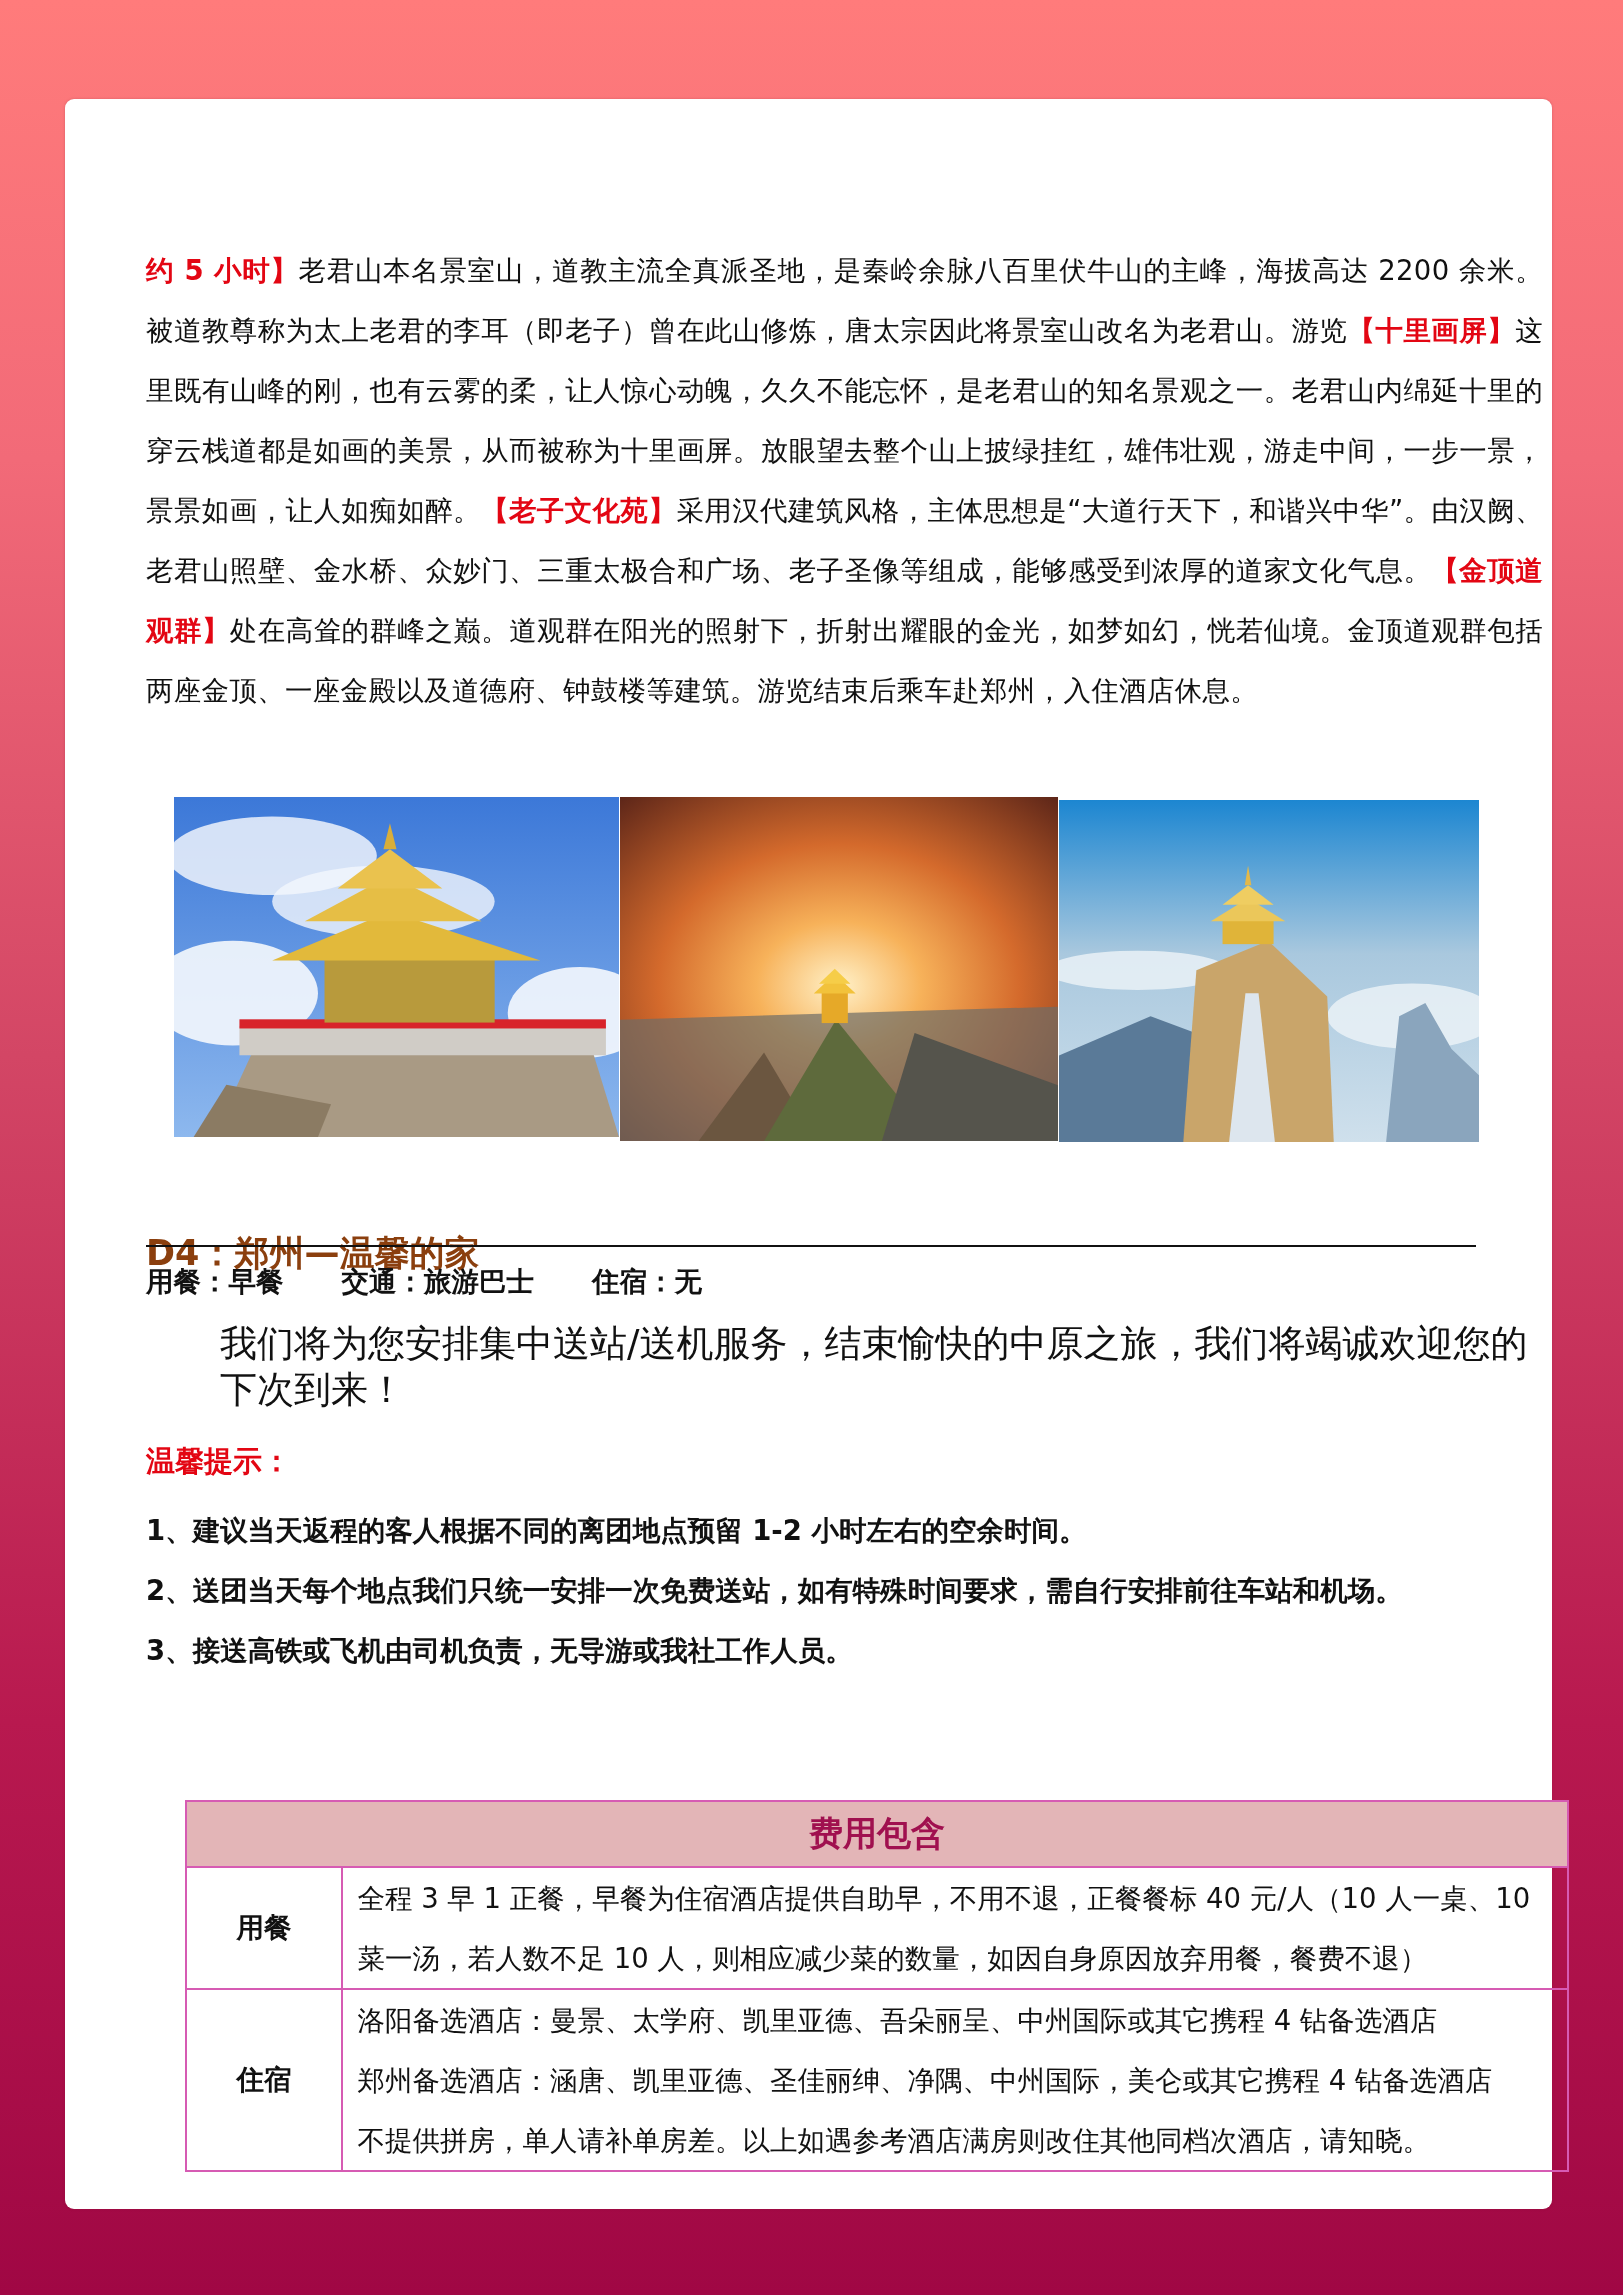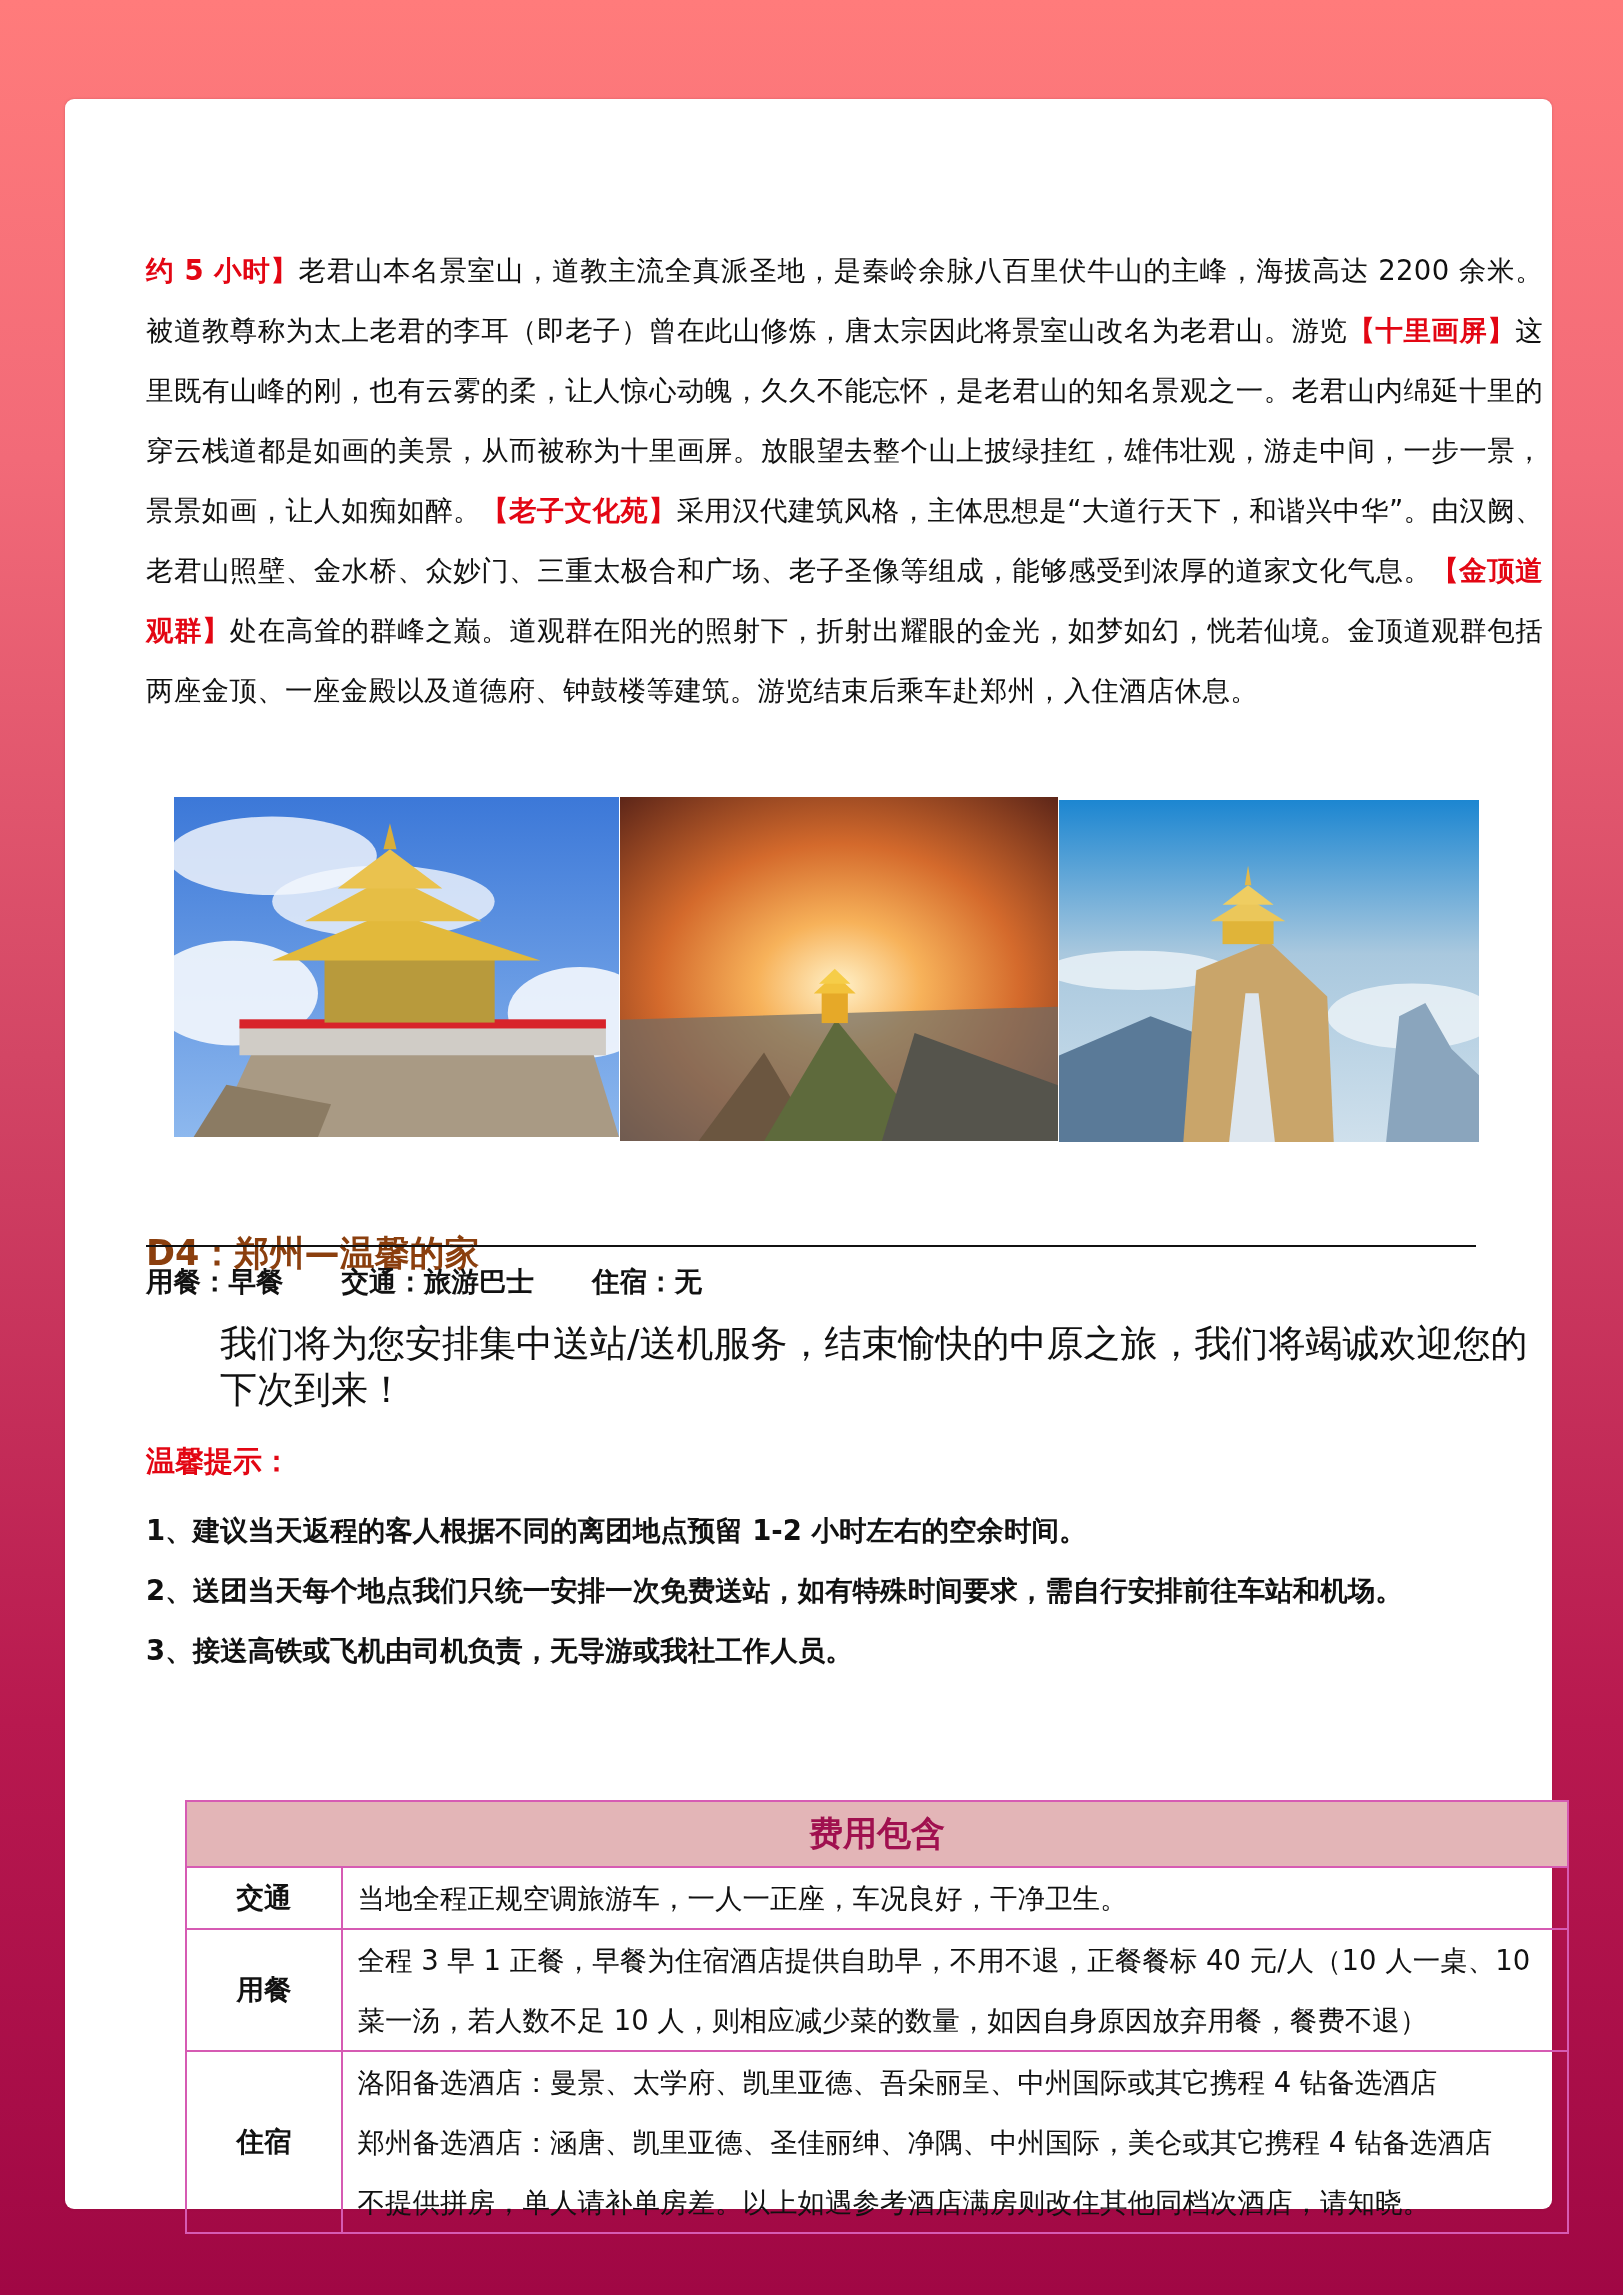--- a/index.html
+++ b/index.html
@@ -233,24 +233,20 @@
     <li>3、接送高铁或飞机由司机负责，无导游或我社工作人员。</li>
   </ul>
 
   <table class="fee-table">
     <thead>
       <tr>
         <th colspan="2">费用包含</th>
       </tr>
     </thead>
     <tbody>
-      <tr class="row-transport">
-        <td class="label">交通</td>
-        <td class="value">当地全程正规空调旅游车，一人一正座，车况良好，干净卫生。</td>
-      </tr>
       <tr class="row-meals">
         <td class="label">用餐</td>
         <td class="value">全程 3 早 1 正餐，早餐为住宿酒店提供自助早，不用不退，正餐餐标 40 元/人（10 人一桌、10 菜一汤，若人数不足 10 人，则相应减少菜的数量，如因自身原因放弃用餐，餐费不退）</td>
       </tr>
       <tr class="row-lodging">
         <td class="label">住宿</td>
         <td class="value">
           <div>洛阳备选酒店：曼景、太学府、凯里亚德、吾朵丽呈、中州国际或其它携程 4 钻备选酒店</div>
           <div>郑州备选酒店：涵唐、凯里亚德、圣佳丽绅、净隅、中州国际，美仑或其它携程 4 钻备选酒店</div>
           <div>不提供拼房，单人请补单房差。以上如遇参考酒店满房则改住其他同档次酒店，请知晓。</div>

